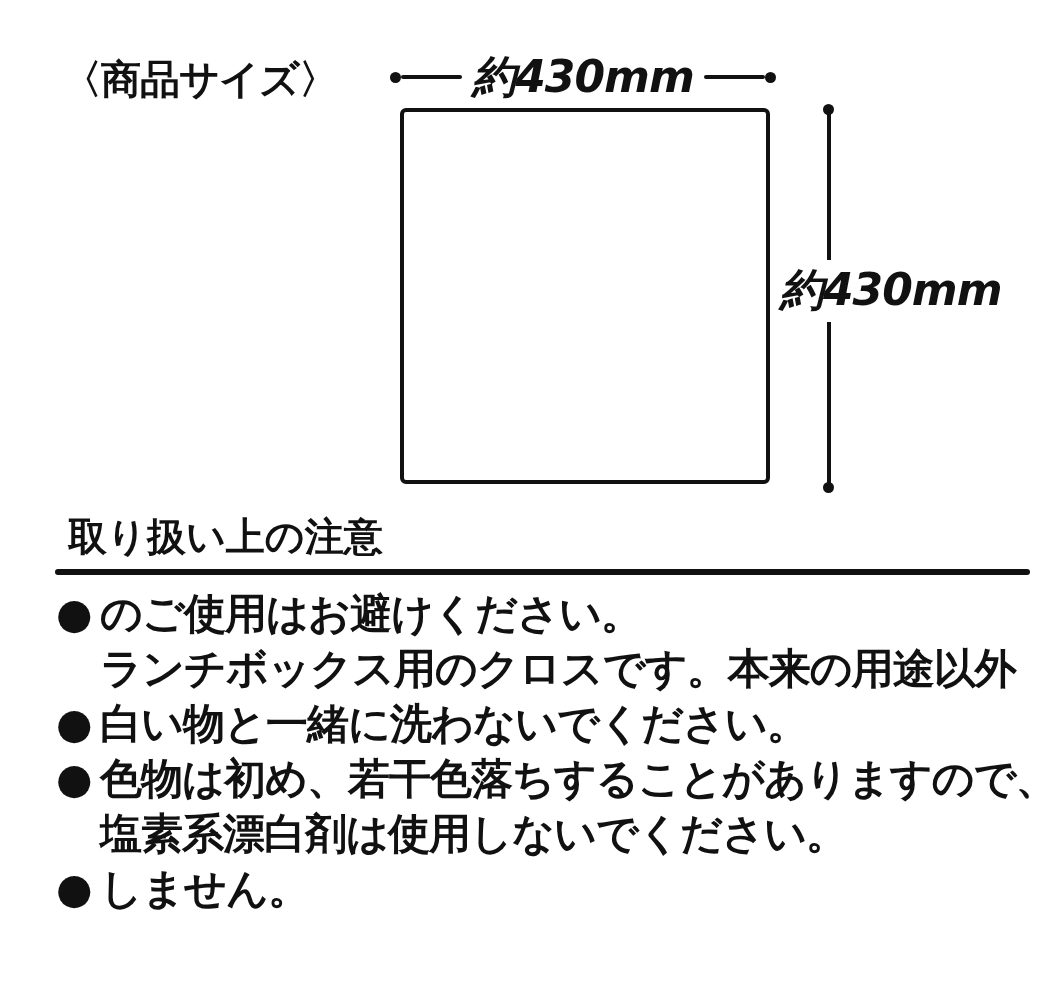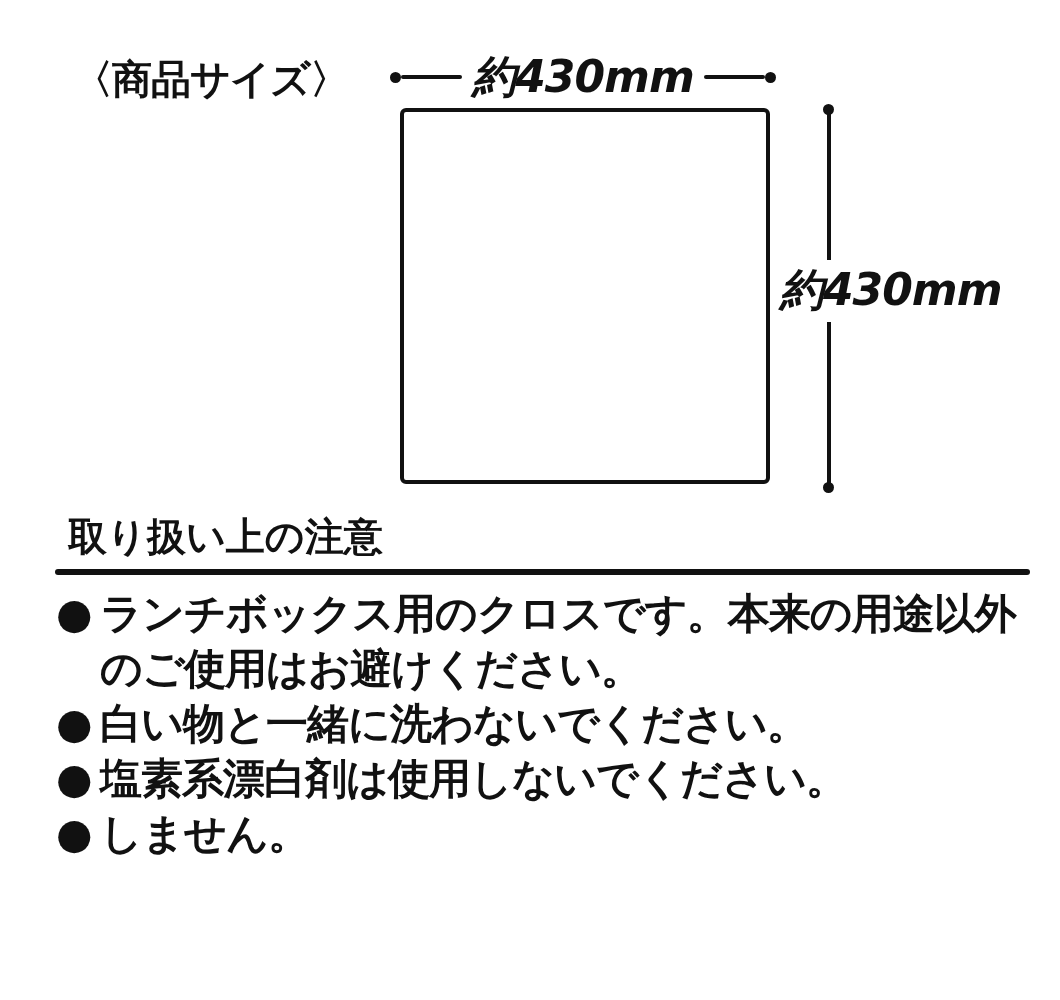--- a/index.html
+++ b/index.html
@@ -13,21 +13,21 @@
     height: 1000px;
     background: #ffffff;
     color: #111111;
     font-family: "DejaVu Sans", "Liberation Sans", sans-serif;
     overflow: hidden;
   }
 
   
   .section-title {
     position: absolute;
-    left: 73px;
+    left: 62px;
     top: 52px;
     font-size: 40px;
     font-weight: bold;
     letter-spacing: -1px;
     white-space: nowrap;
   }
 
   .square {
     position: absolute;
     left: 400px;
@@ -165,31 +165,32 @@
   <div class="dim-label dim-v-label">約430mm</div>
 
   <div class="precautions-heading">取り扱い上の注意</div>
 
   <div class="rule"></div>
 
   <div class="precaution-list">
 
     <div class="precaution-item">
       <span class="bullet">●</span>
+      <div class="p-line">のご使用はお避けください。</div>
       <div class="p-line">ランチボックス用のクロスです。本来の用途以外</div>
-      <div class="p-line">のご使用はお避けください。</div>
     </div>
 
     <div class="precaution-item">
       <span class="bullet">●</span>
       <div class="p-line">白い物と一緒に洗わないでください。</div>
     </div>
 
     <div class="precaution-item">
       <span class="bullet">●</span>
+      <div class="p-line">色物は初め、若干色落ちすることがありますので、</div>
       <div class="p-line">塩素系漂白剤は使用しないでください。</div>
     </div>
 
     <div class="precaution-item">
       <span class="bullet">●</span>
       <div class="p-line">しません。</div>
     </div>
 
   </div>
 </div>

